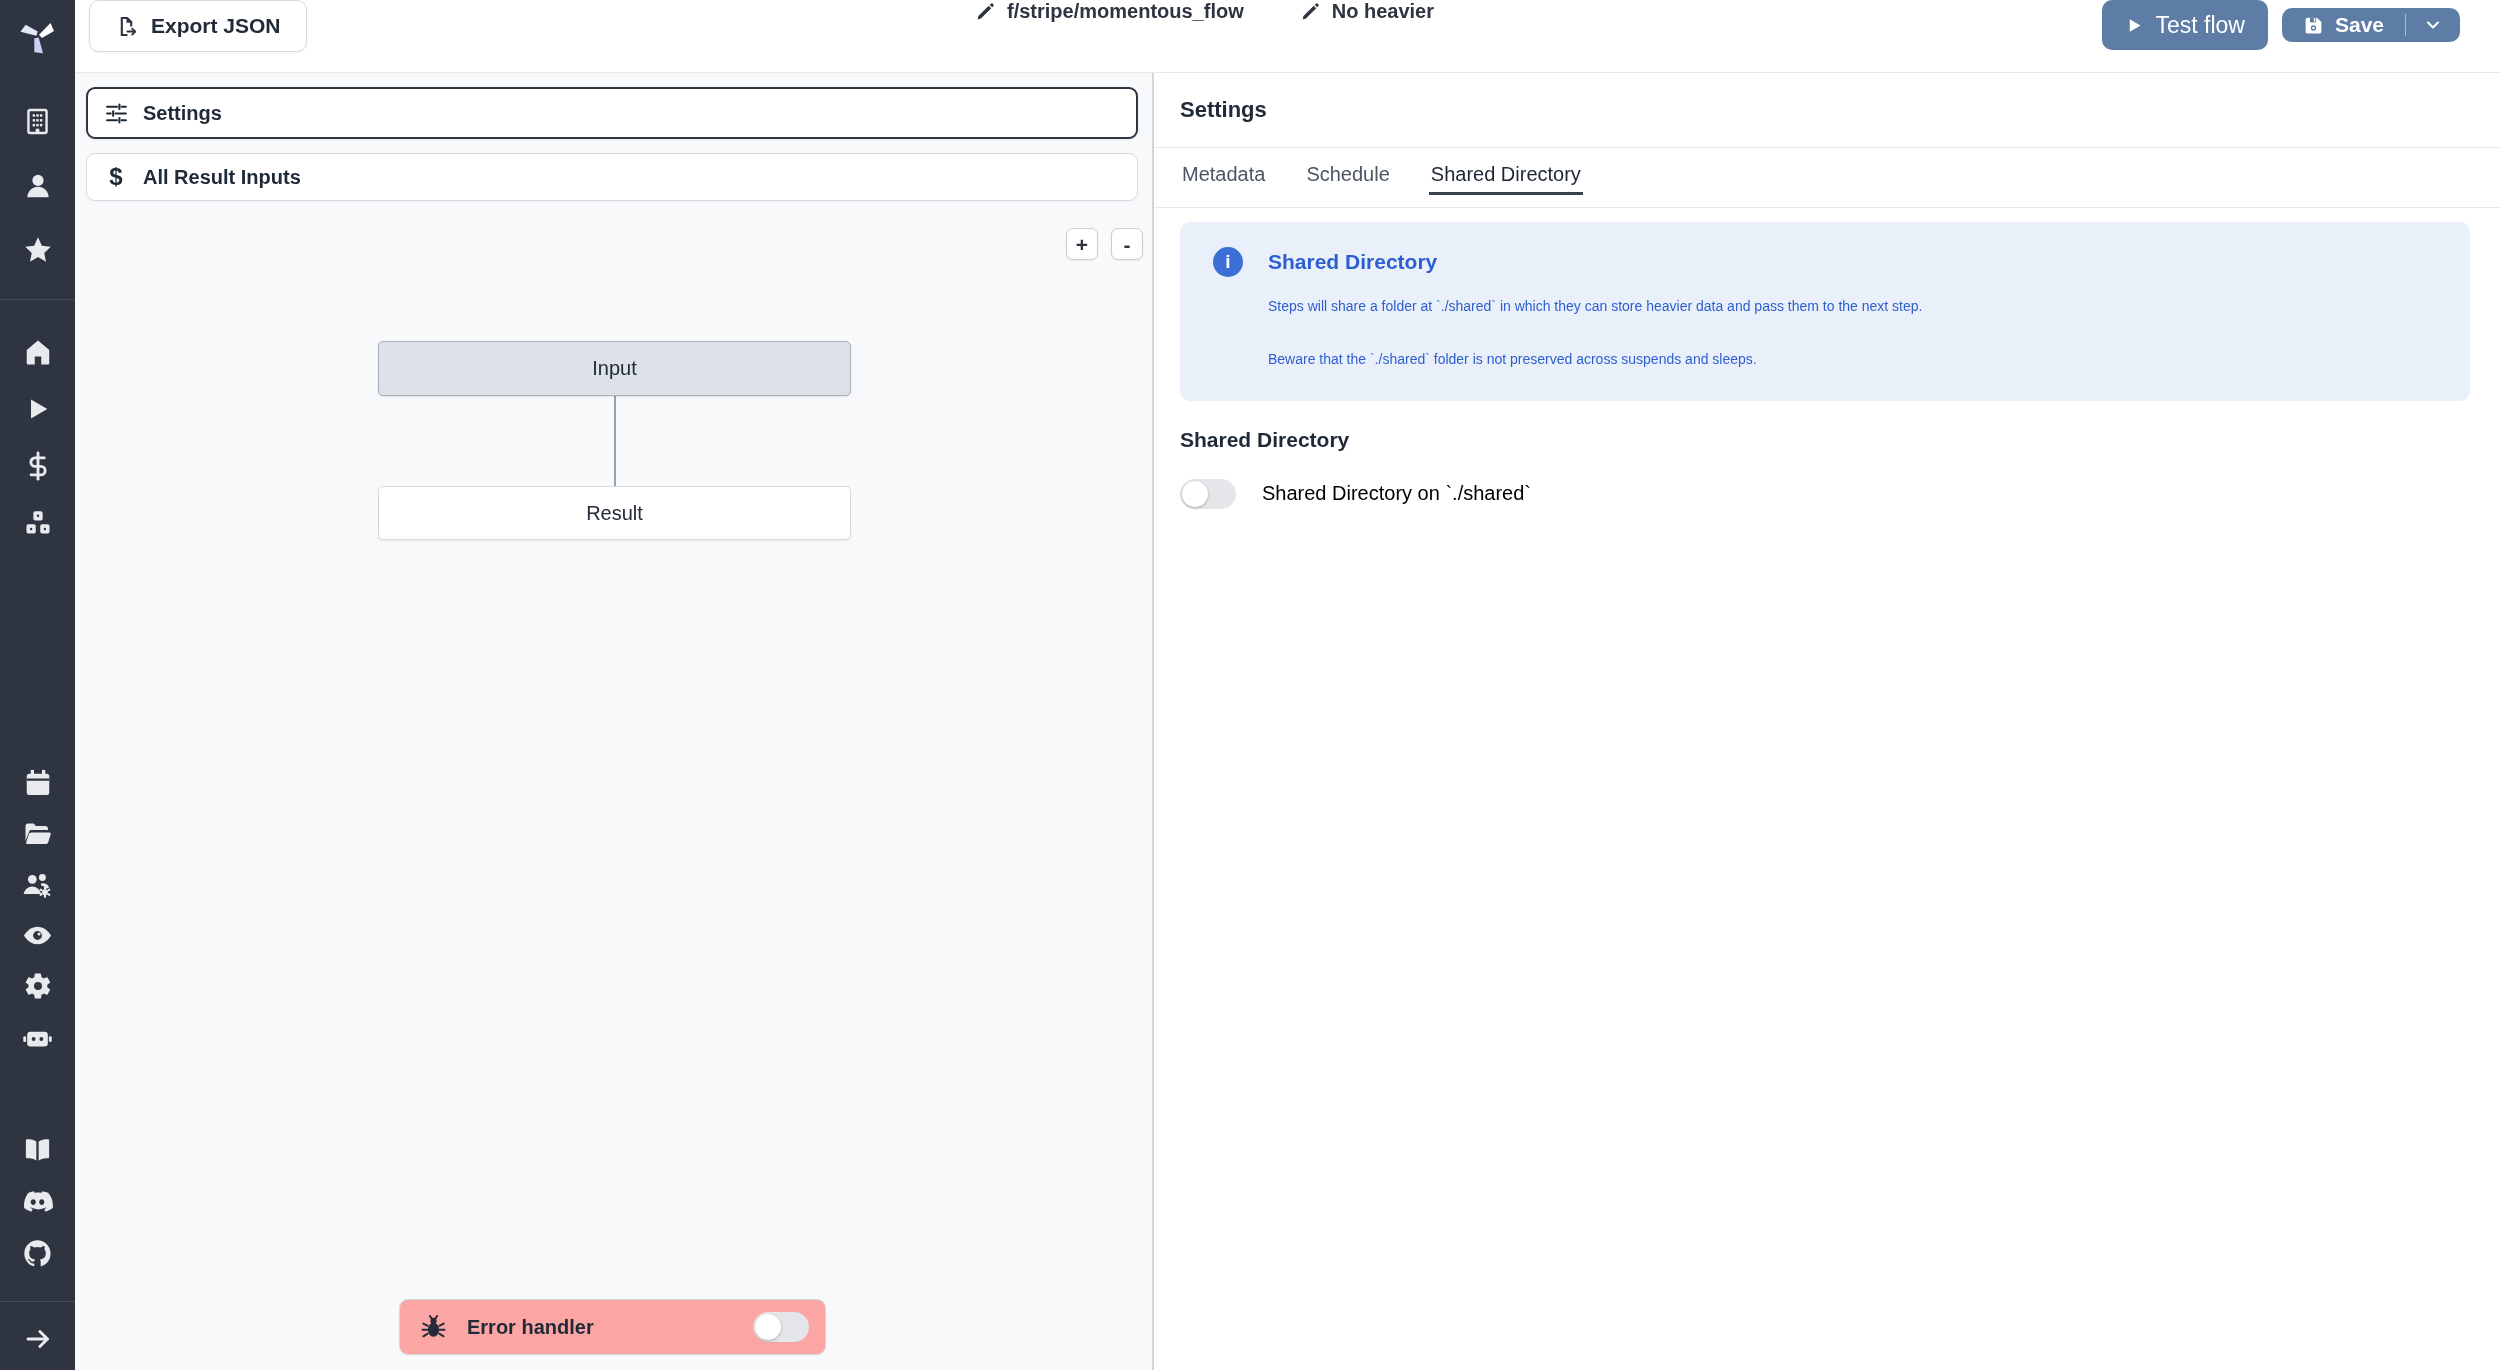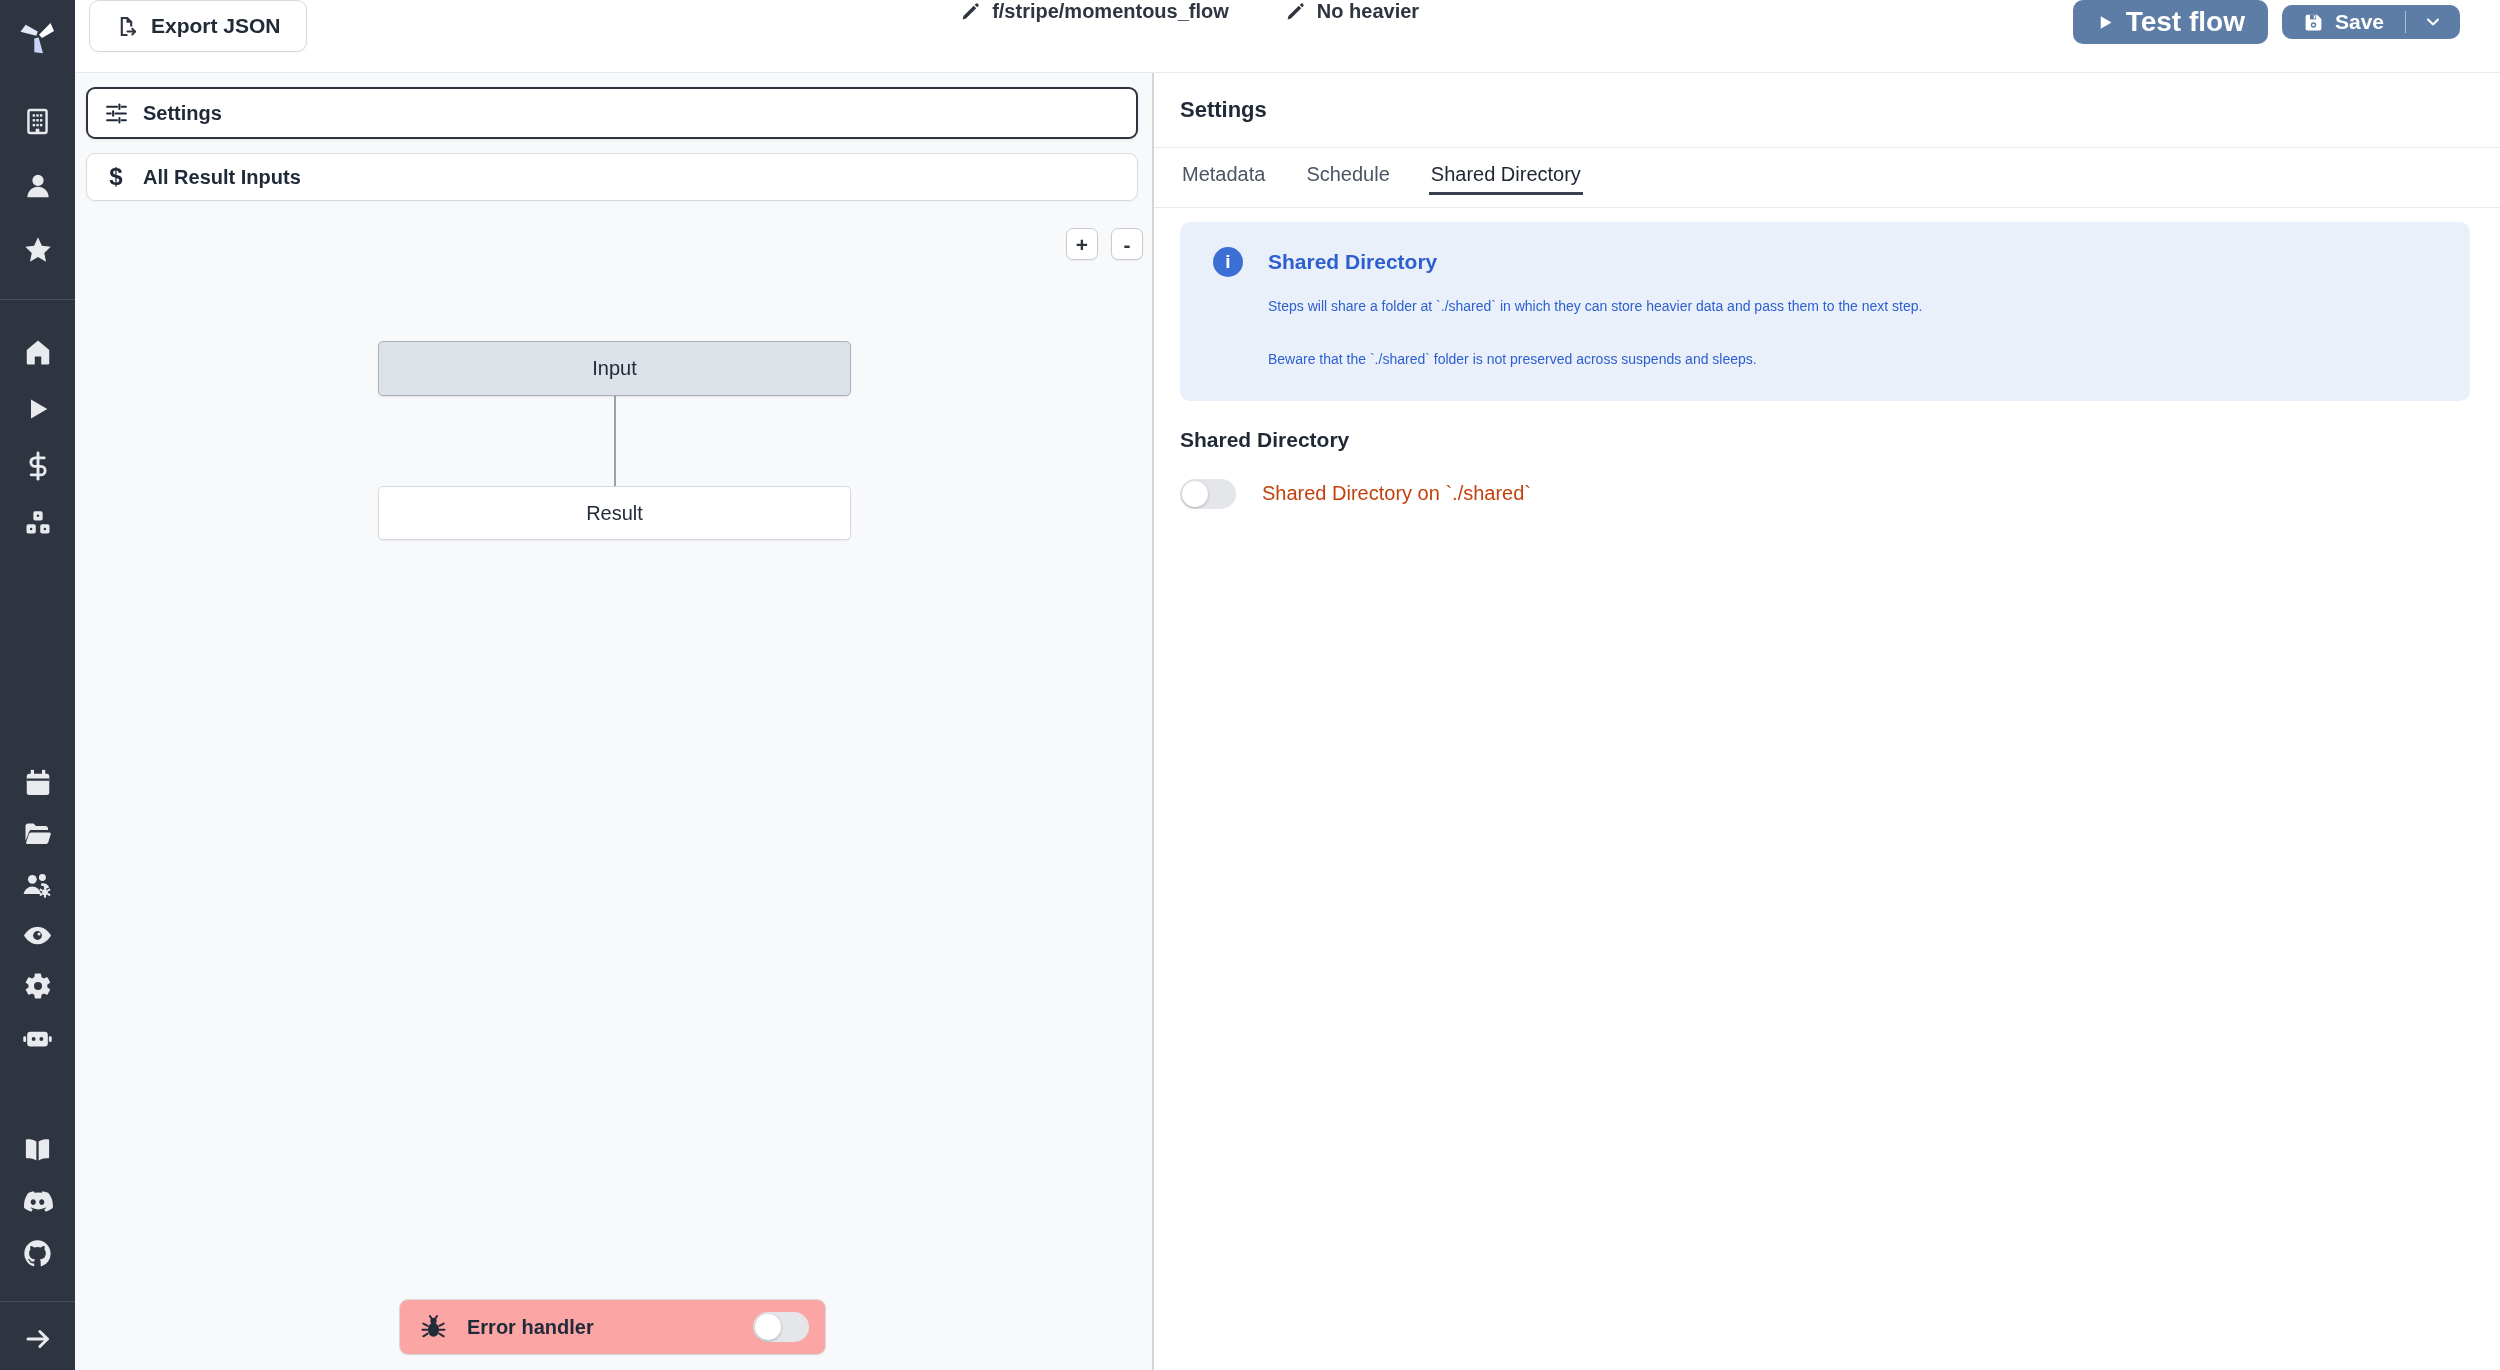--- a/index.html
+++ b/index.html
@@ -19,22 +19,22 @@
 
   
   #topbar{position:absolute;left:75px;top:0;right:0;height:72px;background:#fff;
     border-bottom:1px solid #e7e9ec;display:flex;align-items:flex-start;z-index:10}
   .btn-ghost{margin-left:14px;display:flex;align-items:center;gap:13px;height:50px;padding:0 25px;
     background:#fff;border:1px solid #d6dadf;border-radius:10px;font-weight:700;font-size:21px;color:#222b38;
     box-shadow:0 1px 2px rgba(16,24,40,.05);cursor:pointer}
   .tb-center{flex:1;display:flex;justify-content:center;align-items:center;gap:56px}
   .tb-edit{display:flex;align-items:center;gap:11px;font-weight:700;font-size:20px;color:#2e3440;cursor:pointer}
   .tb-right{display:flex;align-items:center;gap:14px;margin-right:40px}
-  .btn-primary{display:flex;align-items:center;gap:11px;height:44px;padding:0 23px;background:#5d7da6;
-    color:#fff;font-weight:700;font-size:28px;border-radius:10px;cursor:pointer}
+  .btn-primary{display:flex;align-items:center;gap:11px;height:50px;padding:0 23px;background:#5d7da6;
+    color:#fff;font-weight:400;font-size:23px;border-radius:10px;cursor:pointer}
   .btn-split{display:flex;align-items:stretch;border-radius:10px;overflow:hidden;background:#5d7da6}
   .btn-split .save-part{display:flex;align-items:center;gap:11px;padding:0 21px;height:34px;
     color:#ffffff;font-weight:700;font-size:21px;cursor:pointer}
   .btn-split .split-div{width:1px;background:rgba(255,255,255,.5);margin:6px 0}
   .btn-split .chev-part{display:flex;align-items:center;padding:0 17px;cursor:pointer}
 
   
   #canvas{position:absolute;left:75px;top:72px;width:1077px;height:1298px;background:#f8f9fb;
     border-right:2px solid #d2d6db}
   .box-top{position:absolute;left:11px;background:#fff;display:flex;align-items:center;gap:14px;
@@ -74,21 +74,21 @@
   .tab{padding:15px 2px 6px 2px;font-size:20px;color:#4b5563;border-bottom:3px solid transparent;
     margin-bottom:12px;cursor:pointer;white-space:nowrap}
   .tab.active{color:#1e2633;border-color:#3a4250;font-weight:500}
   .infobox{margin:14px 30px 0 26px;background:#e9f0fa;border-radius:10px;padding:25px 30px 32px 33px;color:#2d5fd0}
   .info-title-row{display:flex;align-items:center;gap:25px}
   .info-icon{width:30px;height:30px;border-radius:50%;background:#3b6fd6;color:#fff;flex:none;
     display:flex;align-items:center;justify-content:center;font-size:19px;font-weight:700}
   .info-title{font-size:21px;font-weight:600}
   .info-p{margin:20px 0 0 55px;font-size:14px;line-height:1.35}
   .section-title{margin:27px 0 0 26px;font-size:21px;font-weight:700;color:#1f2937}
-  .toggle-row{margin:27px 0 0 26px;display:flex;align-items:center;gap:26px;font-size:20px;color:#c2410c}
+  .toggle-row{margin:27px 0 0 26px;display:flex;align-items:center;gap:26px;font-size:20px;color:#000000}
 </style>
 </head>
 <body>
 
 <div id="sidebar">
   <div class="sicon" style="margin-top:13px;width:46px;height:46px">
     <svg width="40" height="40" viewBox="0 0 24 24">
       <path d="M12.6 11.2 L19.5 4.2 L21.6 9 L14.4 13.2 Z" fill="#ffffff"></path>
       <path d="M12.6 11.2 L19.5 4.2 L21.6 9 L14.4 13.2 Z" fill="#c9d4f4" transform="rotate(120 12 12)"></path>
       <path d="M12.6 11.2 L19.5 4.2 L21.6 9 L14.4 13.2 Z" fill="#e2e8f8" transform="rotate(240 12 12)"></path>

